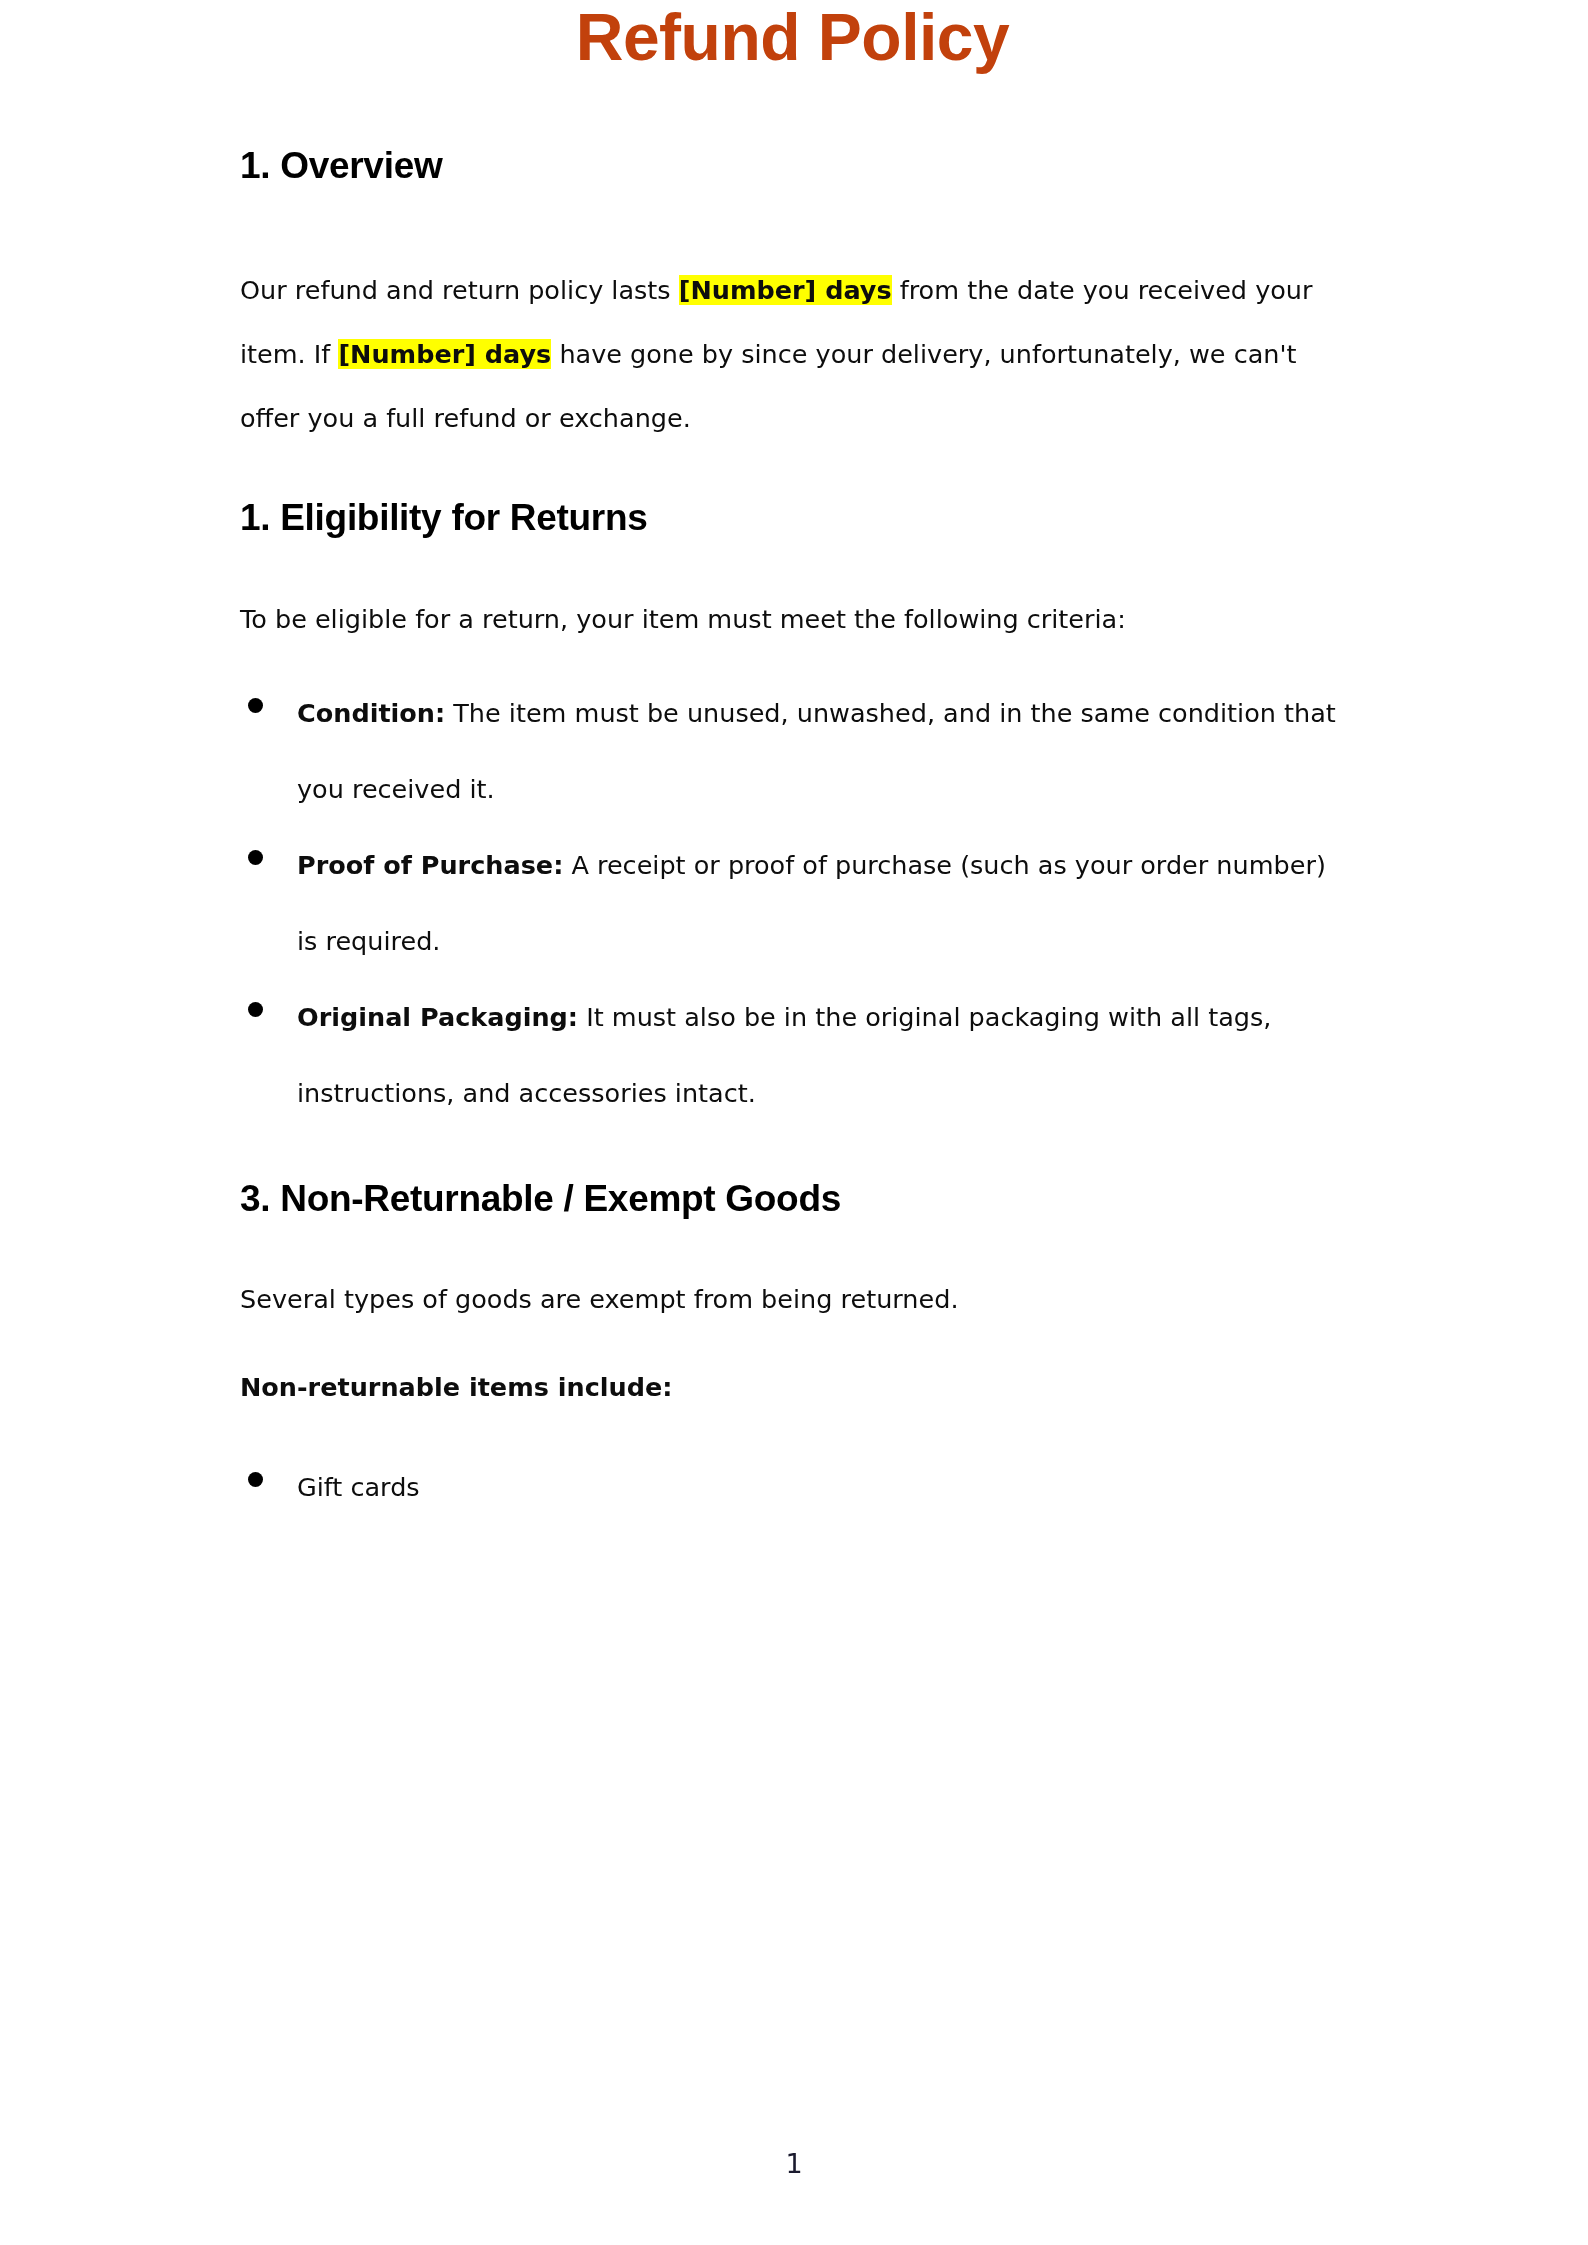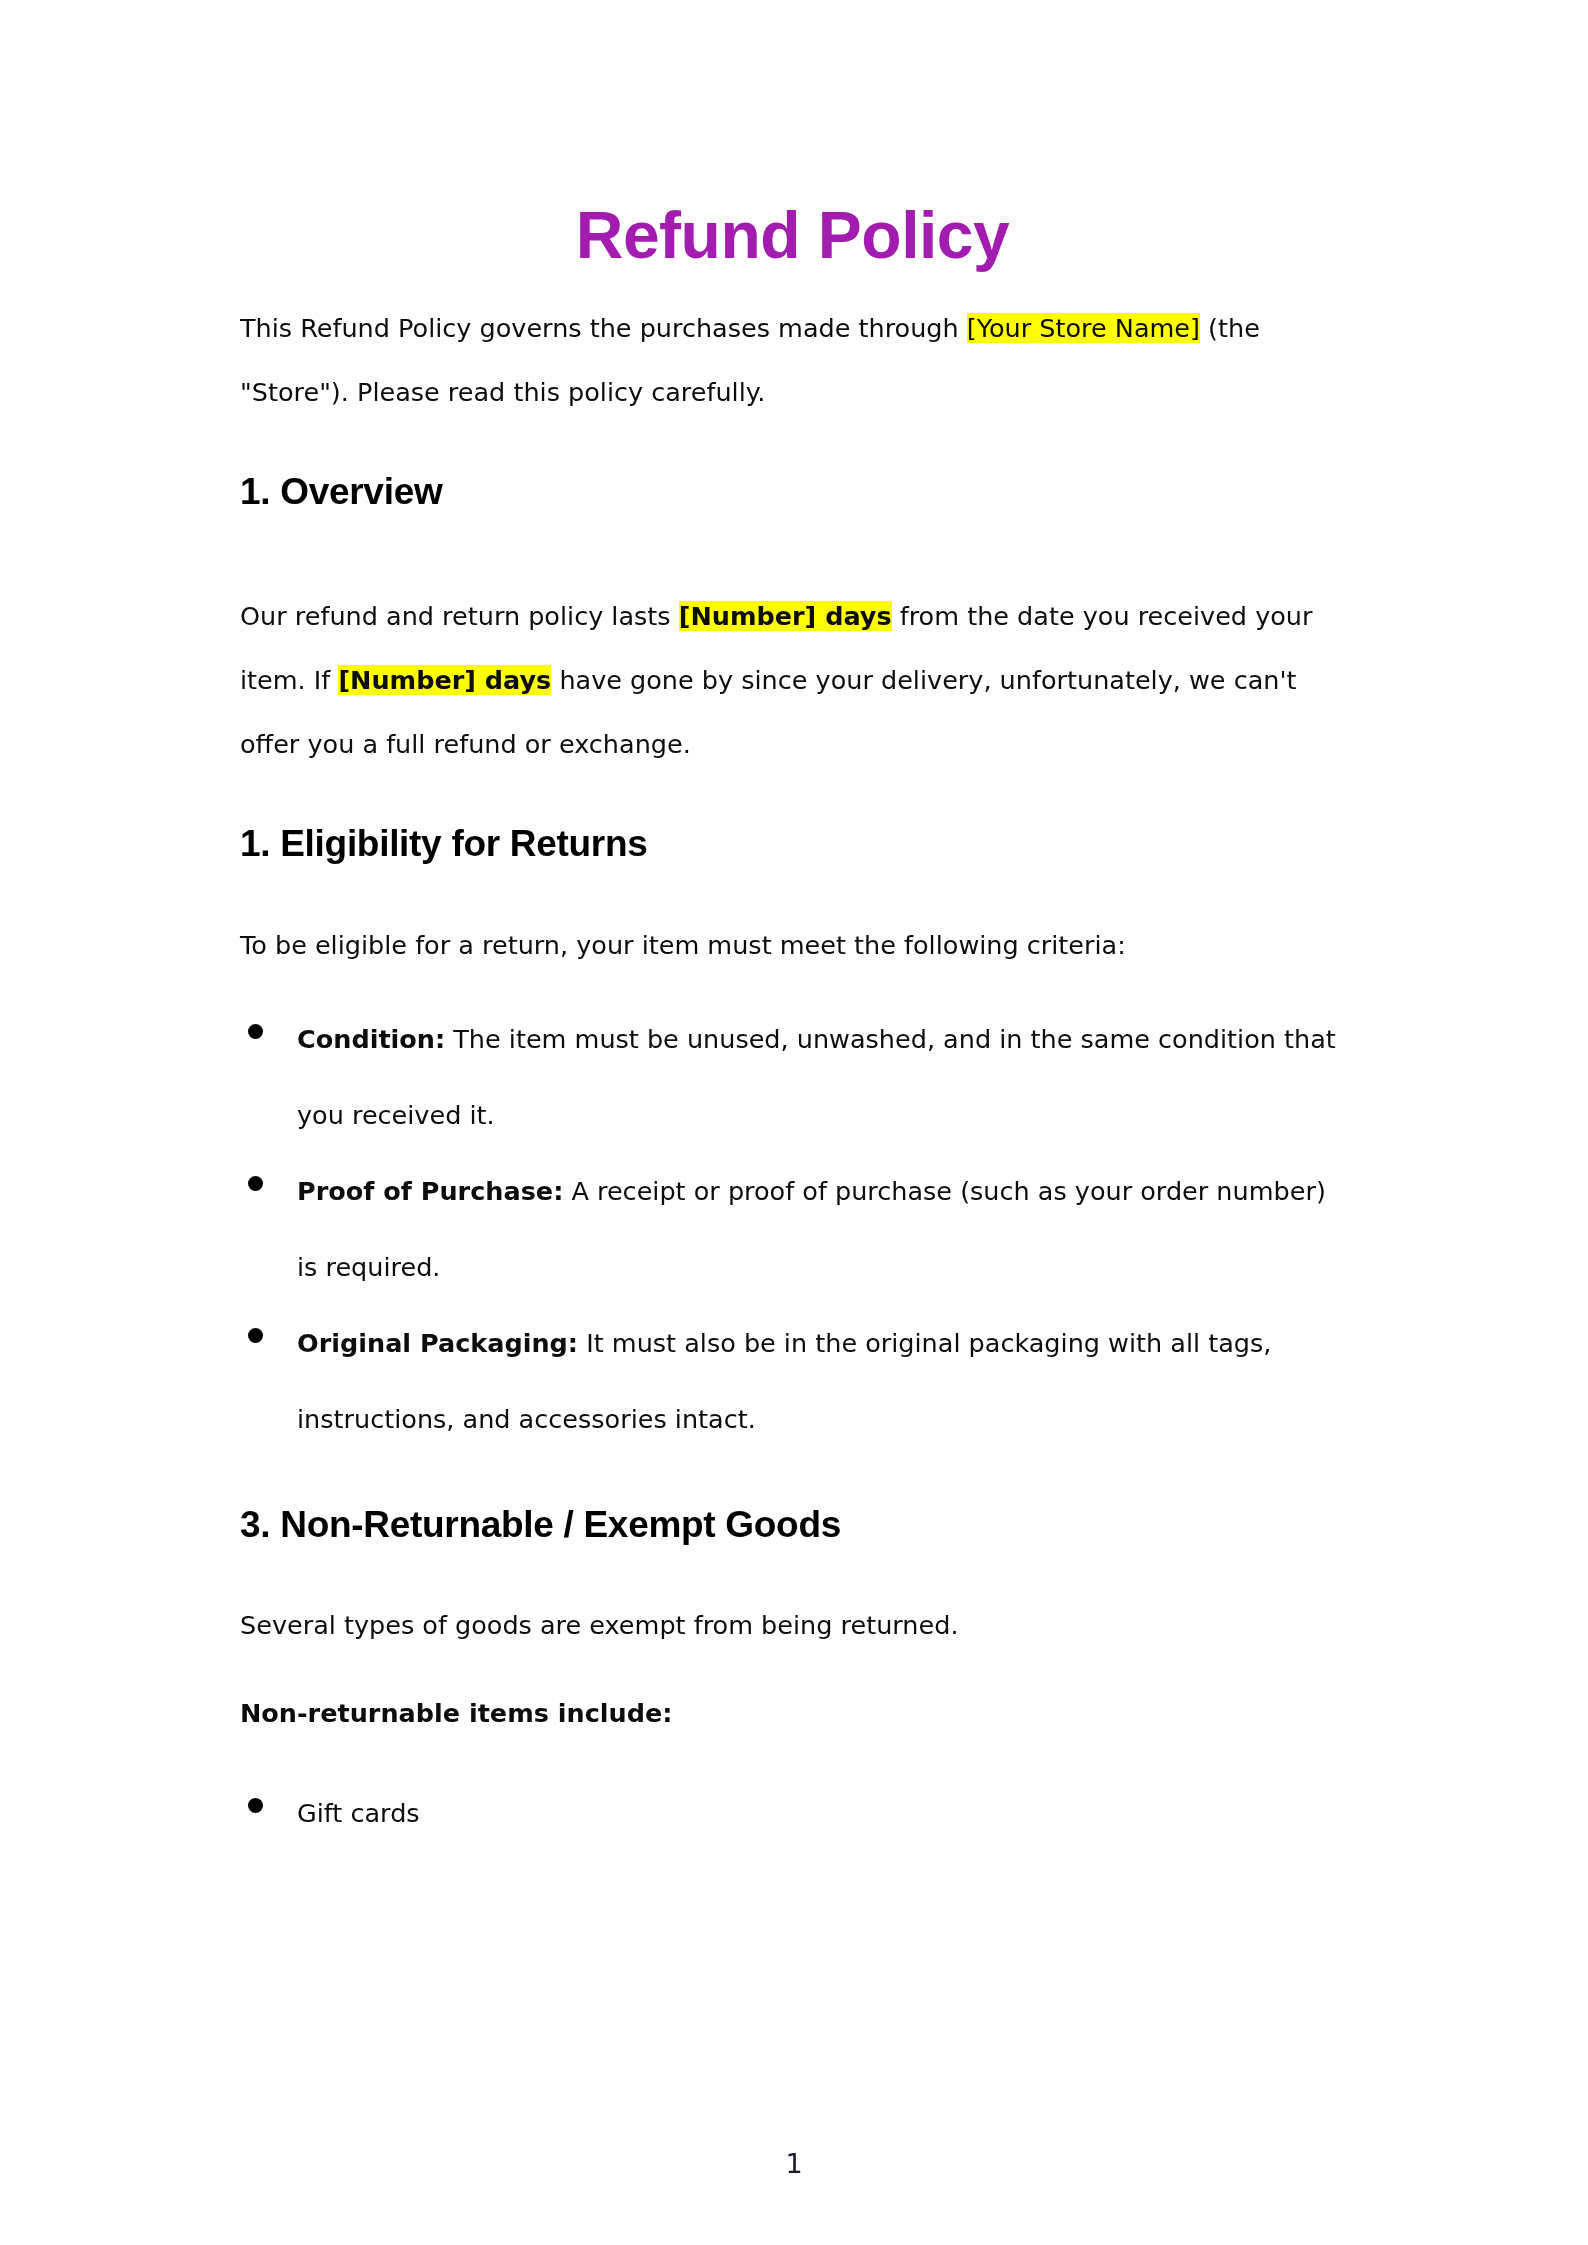--- a/index.html
+++ b/index.html
@@ -26,24 +26,23 @@
     top: 0;
     width: 1105px;
   }
 
   
   .doc-title {
     font-family: "Liberation Sans", sans-serif;
     font-weight: bold;
     font-size: 66px;
     line-height: 1.15;
-    color: #a21caf;
+    color: #c2410c;
     text-align: center;
     margin: 0;
-    padding-top: 198px;
     letter-spacing: -0.5px;
   }
 
   
   .heading {
     font-family: "Liberation Sans", sans-serif;
     font-weight: bold;
     font-size: 37px;
     line-height: 1.2;
     color: #000000;
@@ -132,21 +131,20 @@
 <body>
 
 <div class="page">
 
   <div class="content">
 
     <h1 class="doc-title">Refund Policy</h1>
 
     <div class="sp-intro"></div>
 
-    <p class="para"><span>This Refund Policy governs the purchases made through </span><span class="hl">[Your Store Name]</span><span> (the "Store"). Please read this policy carefully.</span></p>
 
     <div class="sp-h-before"></div>
 
     <h2 class="heading">1. Overview</h2>
 
     <div class="sp-h-after"></div>
 
 
     <div class="sp-p"></div>
 

